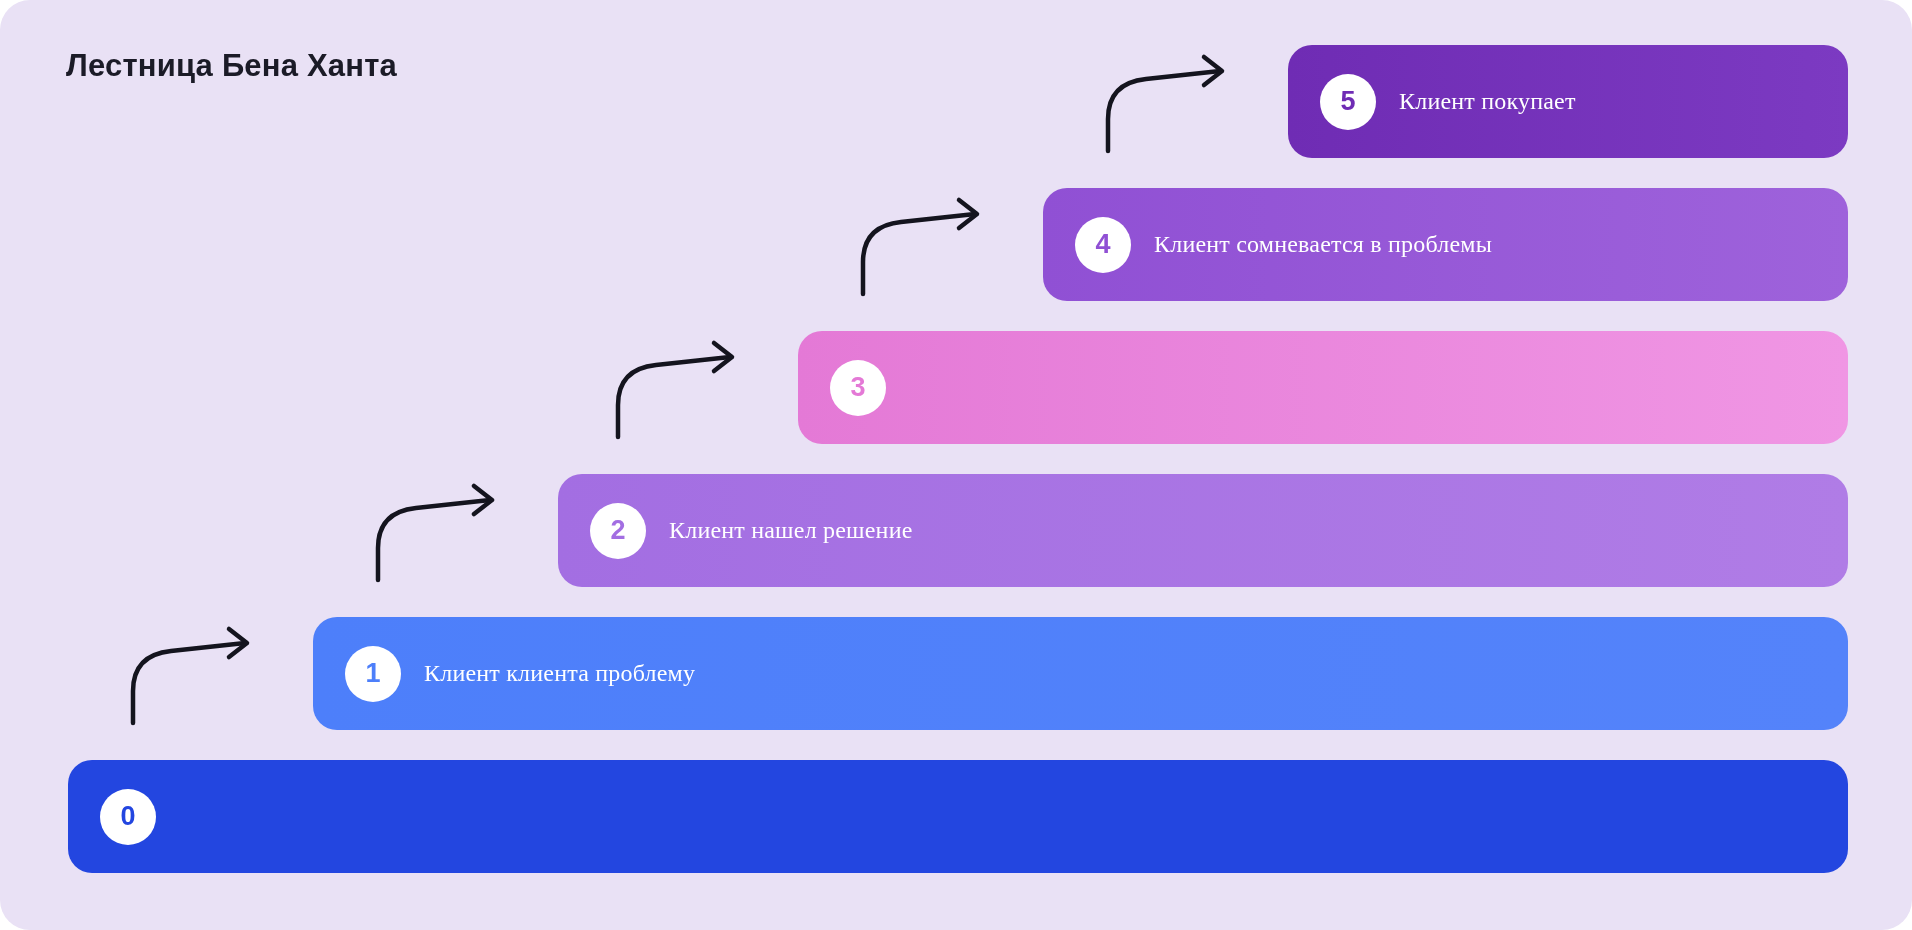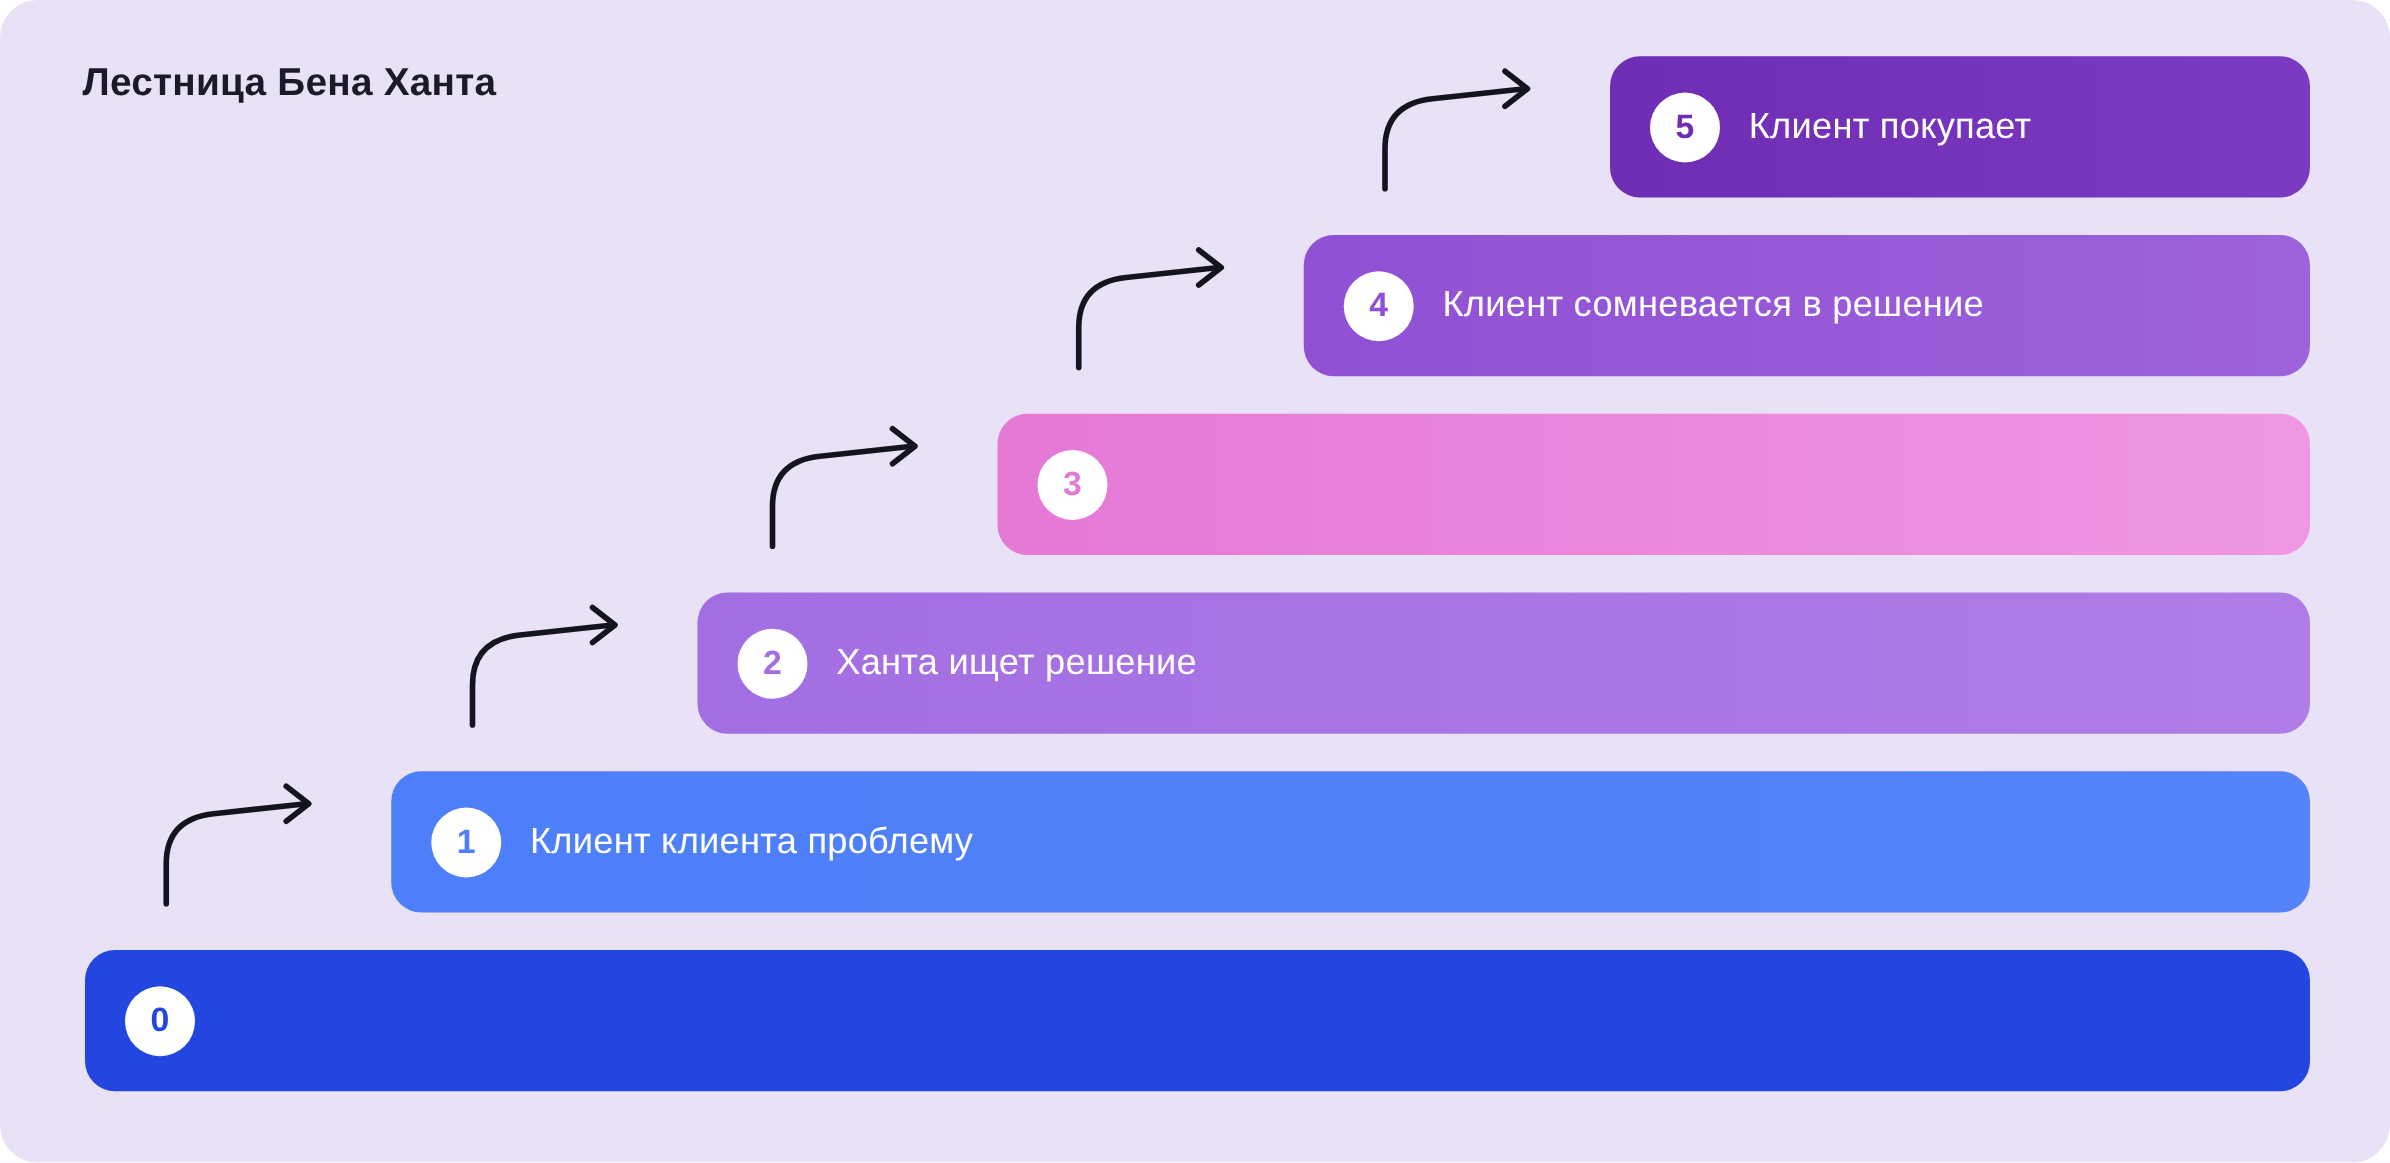--- a/index.html
+++ b/index.html
@@ -56,24 +56,25 @@
     display: flex;
     align-items: center;
     justify-content: center;
     font-size: 27px;
     font-weight: bold;
     line-height: 1;
   }
   .step-label {
     margin-left: 23px;
     color: #ffffff;
-    font-size: 29px;
+    font-size: 24px;
     font-weight: 400;
     white-space: nowrap;
     letter-spacing: 0.2px;
+    font-family: Liberation Serif, serif;
   }
   .arrow-layer {
     position: absolute;
     left: 0;
     top: 0;
     width: 1912px;
     height: 930px;
     pointer-events: none;
   }
 </style>
@@ -87,28 +88,28 @@
   <div class="stair" id="stair">
       <div class="step" style="left: 68px; top: 760px; width: 1780px; background: linear-gradient(90deg, rgb(35, 70, 224) 0%, rgb(35, 70, 224) 100%); padding-left: 32px;">
         <div class="badge" style="color: rgb(35, 70, 224);">0</div>
       </div>
       <div class="step" style="left: 313px; top: 617px; width: 1535px; background: linear-gradient(90deg, rgb(77, 127, 250) 0%, rgb(84, 131, 250) 100%); padding-left: 32px;">
         <div class="badge" style="color: rgb(77, 127, 250);">1</div>
         <div class="step-label">Клиент клиента проблему</div>
       </div>
       <div class="step" style="left: 558px; top: 474px; width: 1290px; background: linear-gradient(90deg, rgb(163, 110, 226) 0%, rgb(176, 124, 230) 100%); padding-left: 32px;">
         <div class="badge" style="color: rgb(163, 110, 226);">2</div>
-        <div class="step-label">Ханта ищет решение</div>
+        <div class="step-label">Клиент нашел решение</div>
       </div>
       <div class="step" style="left: 798px; top: 331px; width: 1050px; background: linear-gradient(90deg, rgb(228, 121, 214) 0%, rgb(240, 150, 228) 100%); padding-left: 32px;">
         <div class="badge" style="color: rgb(228, 121, 214);">3</div>
       </div>
       <div class="step" style="left: 1043px; top: 188px; width: 805px; background: linear-gradient(90deg, rgb(144, 80, 212) 0%, rgb(158, 98, 219) 100%); padding-left: 32px;">
         <div class="badge" style="color: rgb(144, 80, 212);">4</div>
-        <div class="step-label">Клиент сомневается в решение</div>
+        <div class="step-label">Клиент сомневается в проблемы</div>
       </div>
       <div class="step" style="left: 1288px; top: 45px; width: 560px; background: linear-gradient(90deg, rgb(111, 44, 180) 0%, rgb(124, 58, 194) 100%); padding-left: 32px;">
         <div class="badge" style="color: rgb(111, 44, 180);">5</div>
         <div class="step-label">Клиент покупает</div>
       </div>
     </div>
 
   <svg class="arrow-layer" id="arrow-layer" viewBox="0 0 1912 930" width="1912" height="930">
       <g>
         <path d="M 133 723 L 133 691 Q 133 655 171 651 L 245 643" fill="none" stroke="#14141e" stroke-width="4.5" stroke-linecap="round" stroke-linejoin="round"></path>

